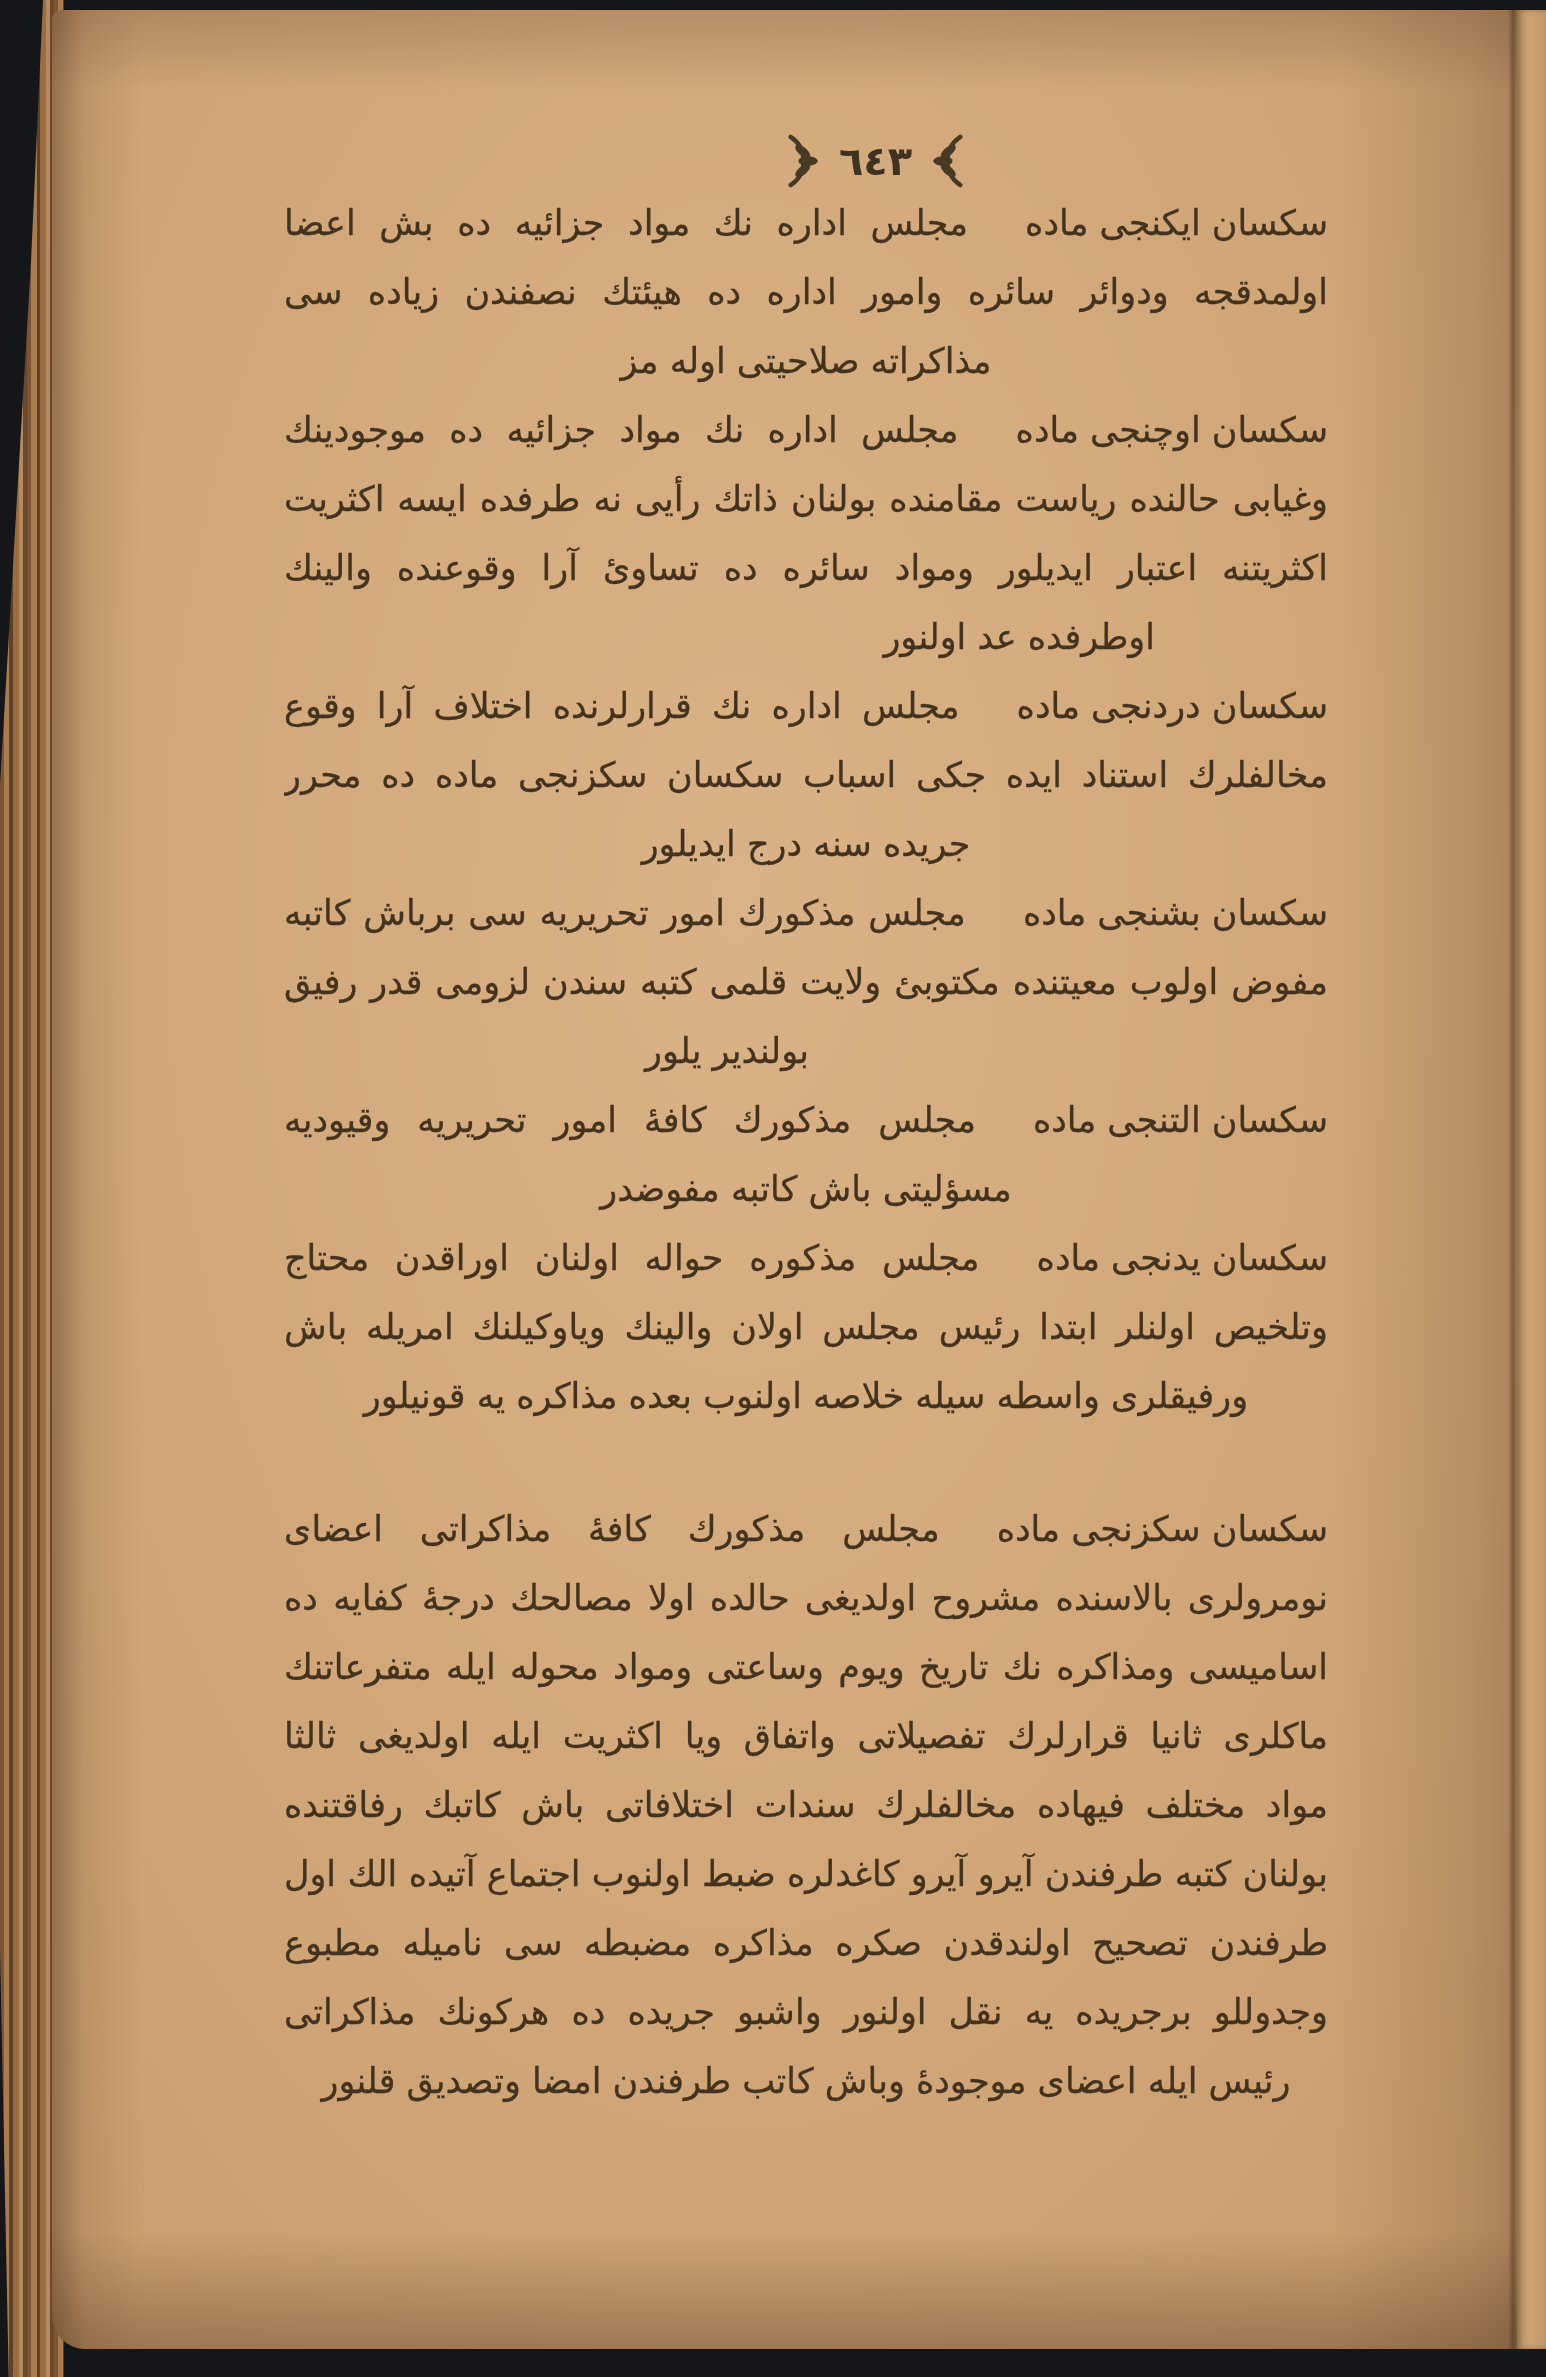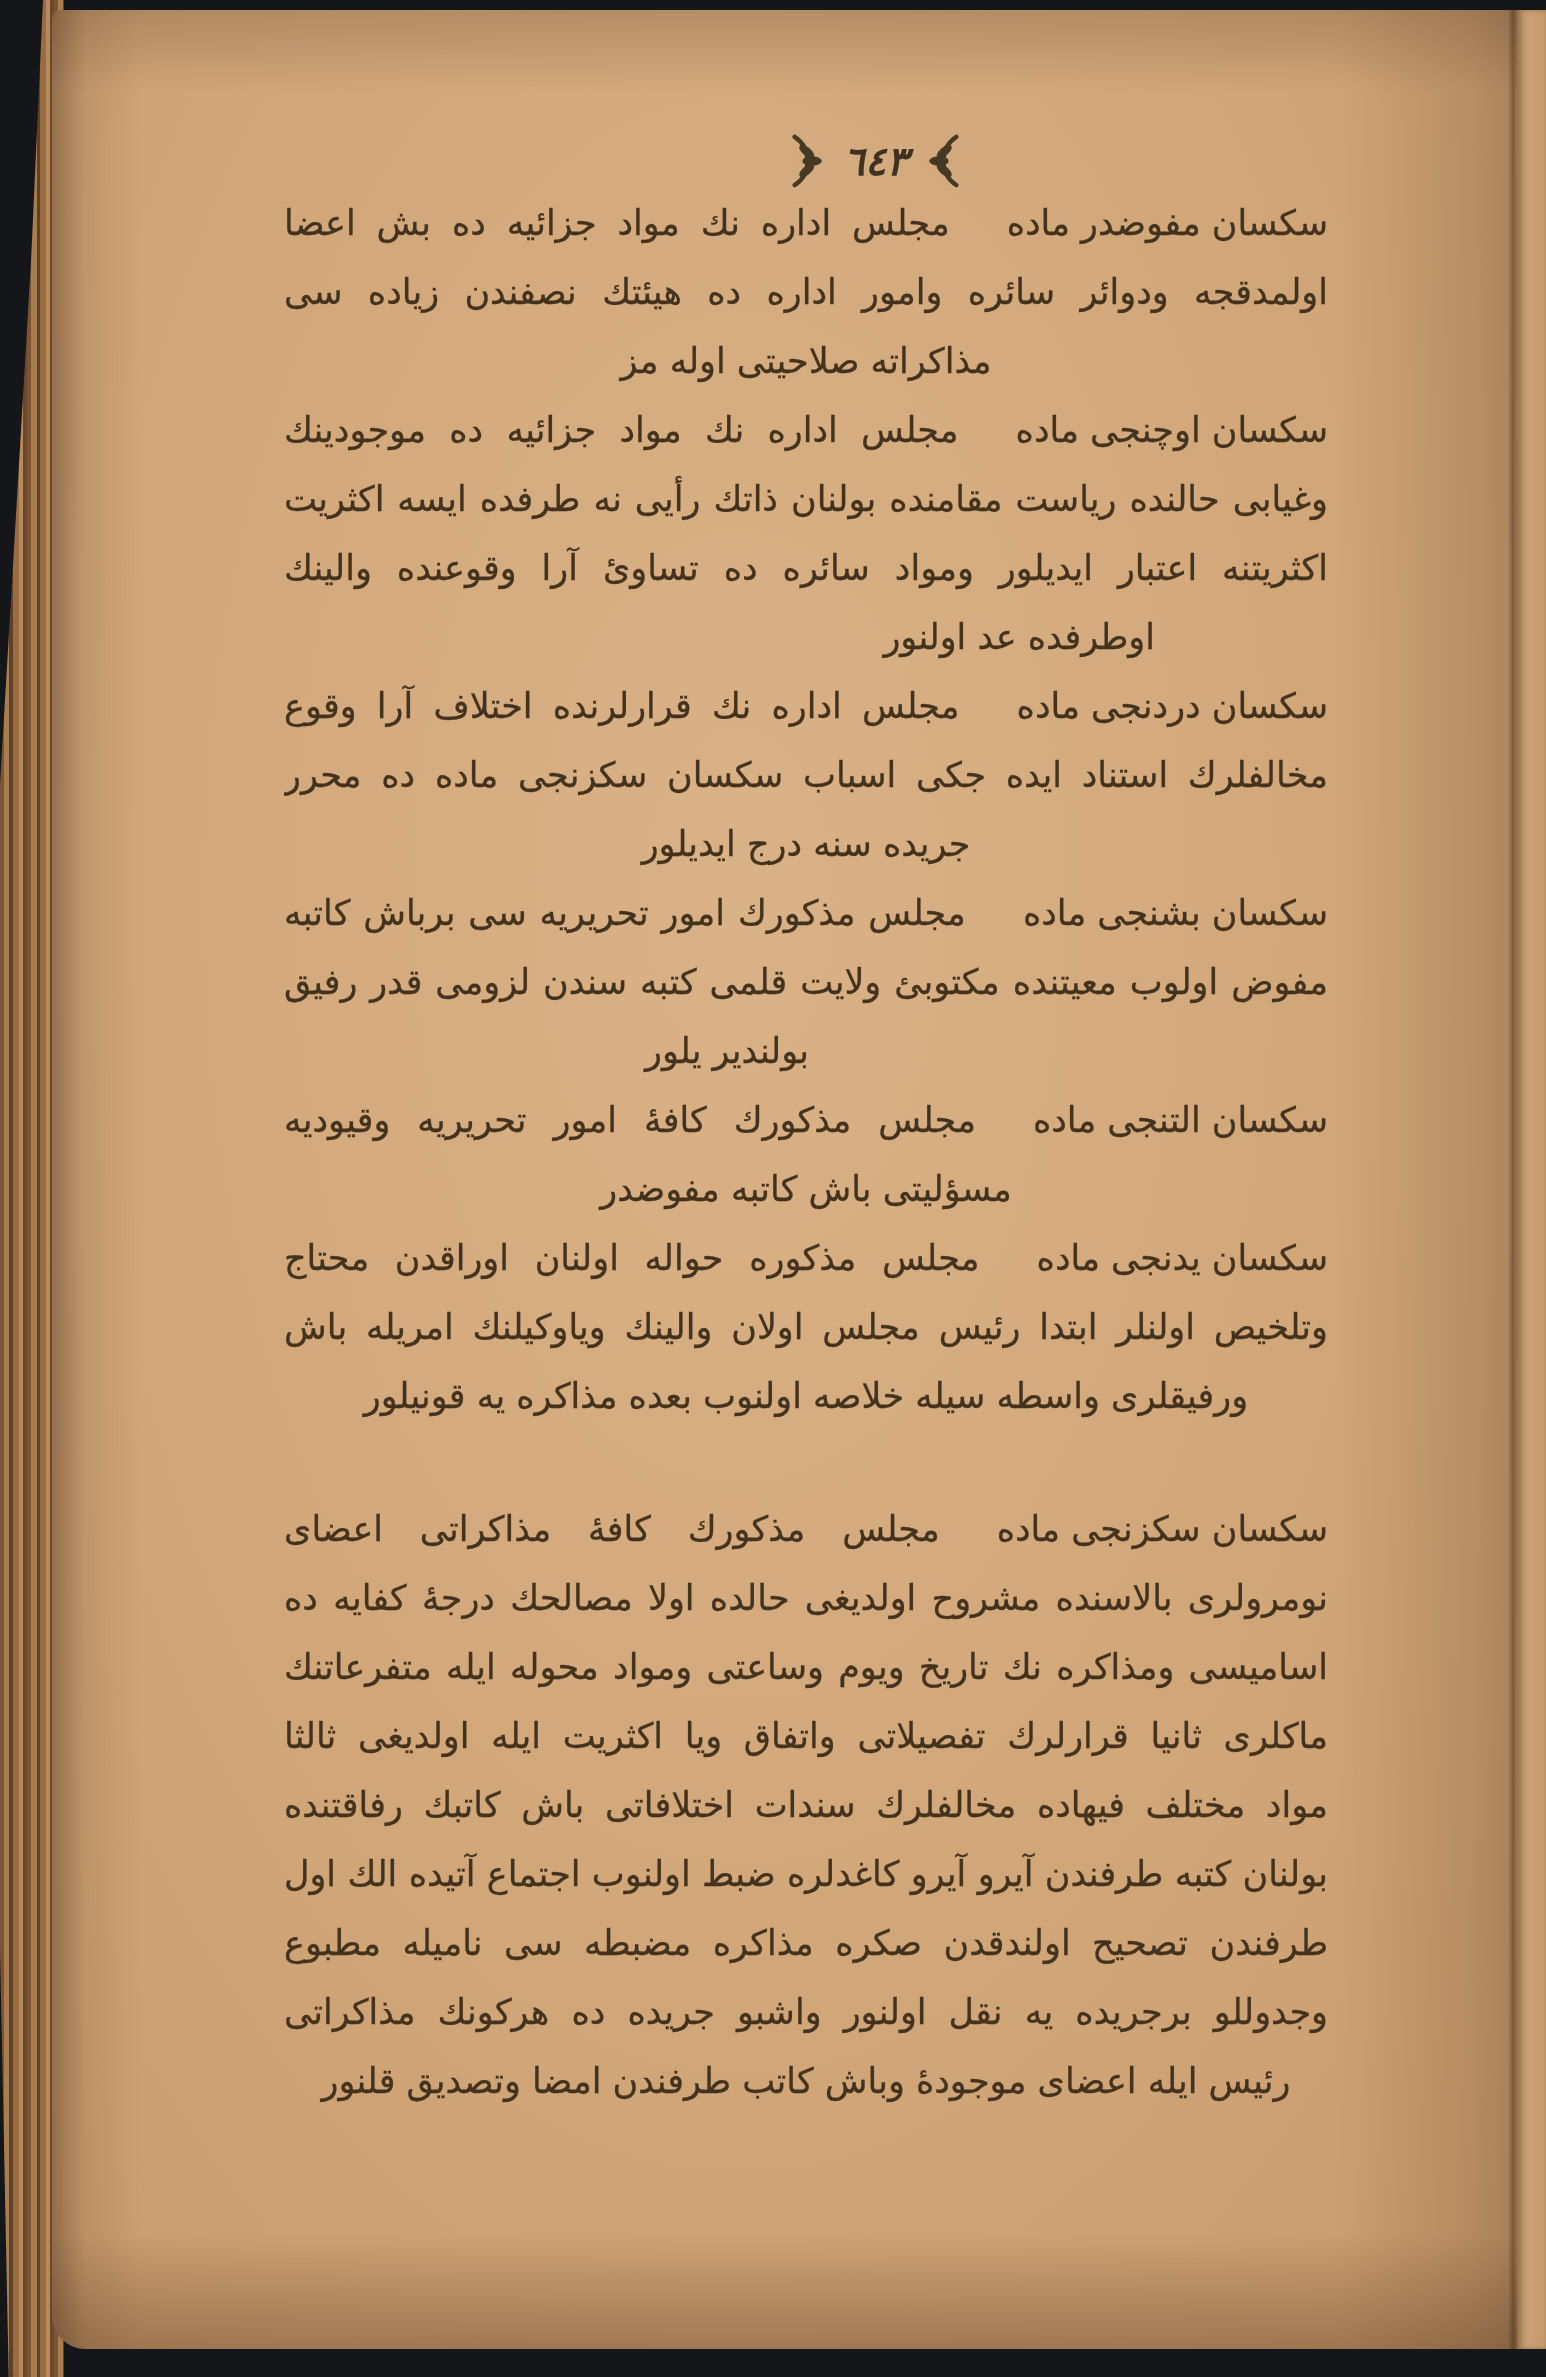--- a/index.html
+++ b/index.html
@@ -39,21 +39,21 @@
     background:linear-gradient(90deg,#bd9465,#cba176 45%,#c39868);
     box-shadow:inset 3.5px 0 5.2px rgba(60,38,20,.35);
   }
   
   #folio{
     position:absolute;top:128px;left:776px;width:199px;height:66px;
     display:flex;align-items:center;justify-content:center;gap:19px;
     color:#423522;
   }
   #folio .num{
-    font-size:40px;font-weight:bold;color:#3f3220;letter-spacing:3.5px;font-style:italic;
+    font-size:40px;font-weight:bold;color:#3f3220;letter-spacing:3.5px;
   }
   .fleuron{width:38px;height:54px;flex:0 0 auto;}
   
   #text-block{
     position:absolute;top:189px;right:218px;width:1044px;
     direction:rtl;
     font-size:35px;
     color:#43321d;
     -webkit-text-stroke:0.3px #43321d;
     text-rendering:optimizeLegibility;
@@ -102,21 +102,21 @@
         <ellipse cx="14" cy="31" rx="11" ry="5"></ellipse>
         <ellipse cx="20" cy="20" rx="10" ry="4.5" transform="rotate(-40 20 20)"></ellipse>
         <ellipse cx="20" cy="42" rx="10" ry="4.5" transform="rotate(40 20 42)"></ellipse>
         <circle cx="28" cy="31" r="3.2" fill="#d2a87b" stroke="none"></circle>
       </g>
     </svg>
   </div>
 
   <div id="text-block">
       <div class="line article">
-        <span class="art-head">سكسان مفوضدر ماده</span>
+        <span class="art-head">سكسان ايكنجى ماده</span>
         <span class="art-body">مجلس اداره نك مواد جزائيه ده بش اعضا حاضر</span>
       </div>
       <div class="line full">اولمدقجه ودوائر سائره وامور اداره ده هيئتك نصفندن زياده سى بولنمدقجه</div>
       <div class="line tail-left">مذاكراته صلاحيتى اوله مز</div>
       <div class="line article">
         <span class="art-head">سكسان اوچنجى ماده</span>
         <span class="art-body">مجلس اداره نك مواد جزائيه ده موجودينك ثلثانك</span>
       </div>
       <div class="line full">وغيابى حالنده رياست مقامنده بولنان ذاتك رأيى نه طرفده ايسه اكثريت</div>
       <div class="line full">اكثريتنه اعتبار ايديلور ومواد سائره ده تساوئ آرا وقوعنده والينك</div>

